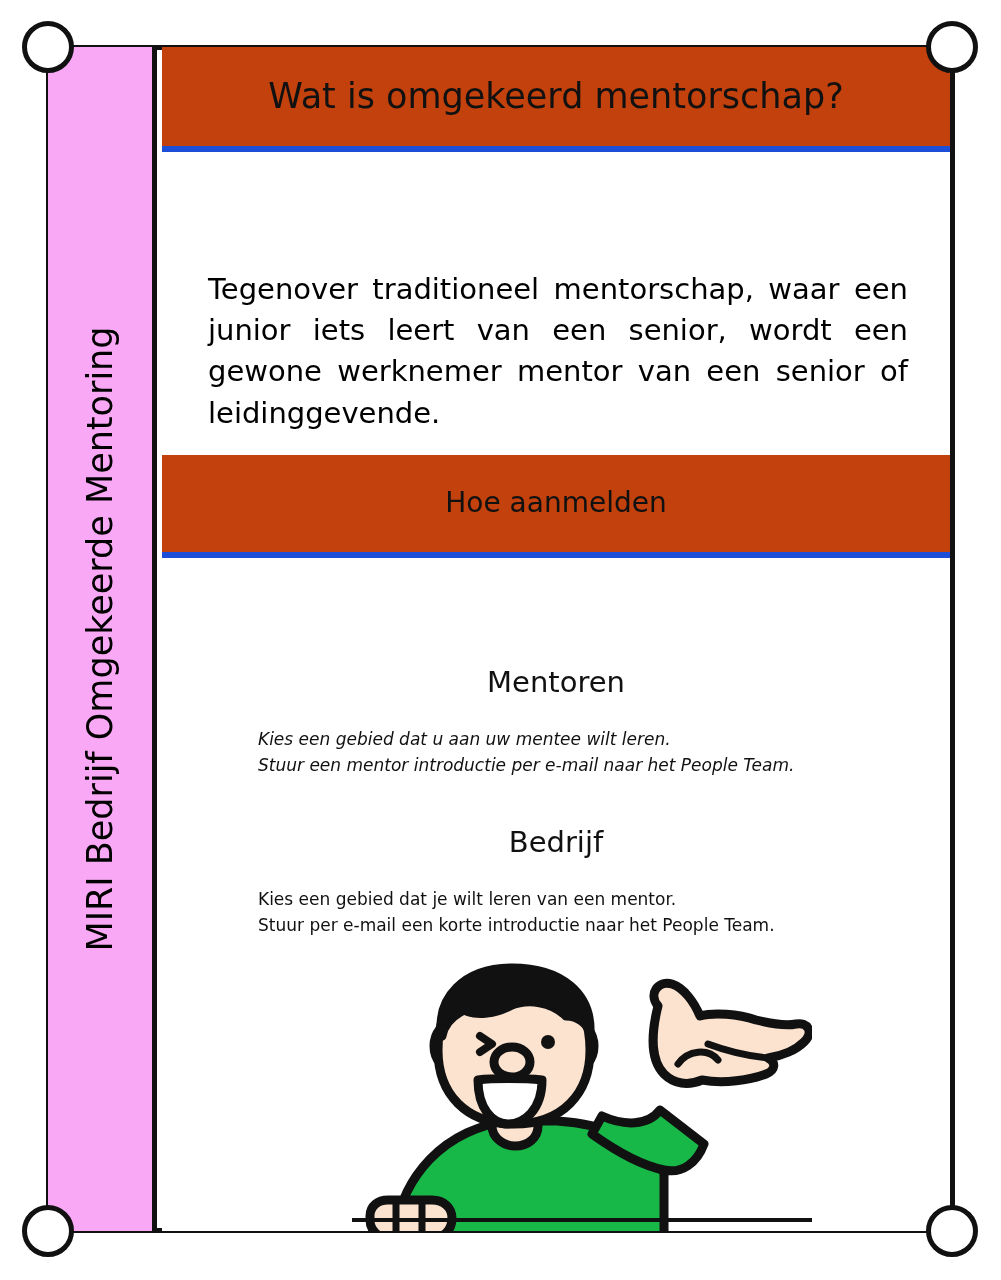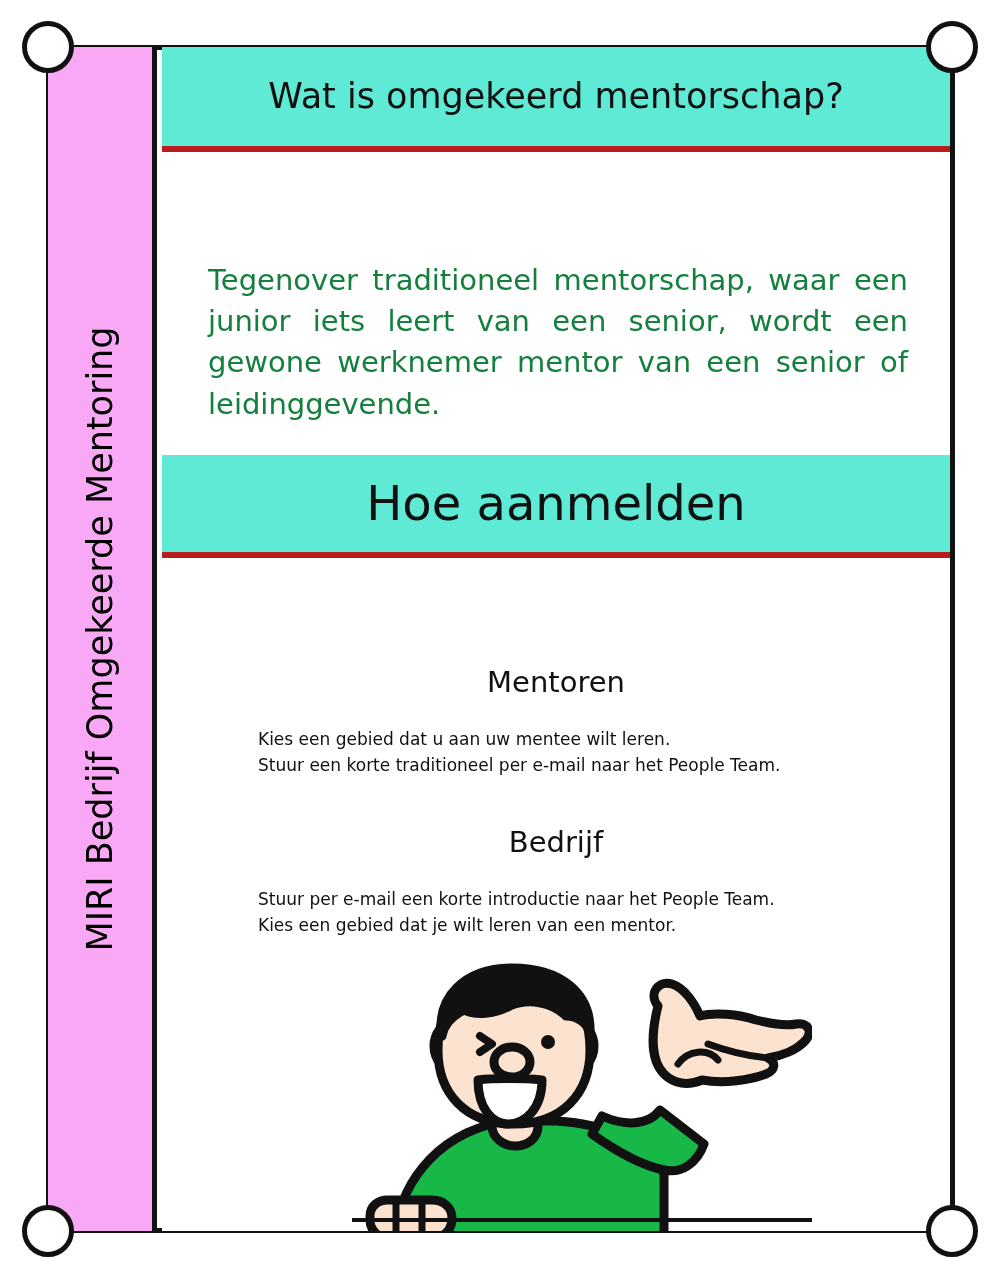--- a/index.html
+++ b/index.html
@@ -85,57 +85,57 @@
     height: 1184px;
     background: #ffffff;
     overflow: hidden;
   }
 
   
   .banner {
     position: absolute;
     left: 0;
     width: 788px;
-    background: #5eead4;
+    background: #c2410c;
     box-sizing: border-box;
-    border-bottom: 6px solid #b91c1c;
+    border-bottom: 6px solid #1d4ed8;
     display: flex;
     align-items: center;
     justify-content: center;
   }
   #banner-1 { top: 0px;   height: 105px; }
   #banner-2 { top: 408px; height: 103px; }
 
   .banner-text {
     font-size: 35px;
     font-weight: 400;
     color: #111111;
     text-align: center;
     line-height: 1.1;
   }
-  #banner-2 .banner-text { font-size: 48px; }
+  #banner-2 .banner-text { font-size: 28px; }
 
   
   #intro-block {
     position: absolute;
     left: 0;
     top: 105px;
     width: 788px;
     height: 303px;
     box-sizing: border-box;
   }
   #intro-text {
     position: absolute;
     left: 46px;
-    top: 79px;
+    top: 88px;
     width: 700px;
     font-size: 29px;
     line-height: 1.42;
     text-align: justify;
-    color: #15803d;
+    color: #000000;
   }
 
   
   #signup-block {
     position: absolute;
     left: 0;
     top: 511px;
     width: 788px;
     height: 671px;
   }
@@ -154,21 +154,21 @@
 
   .sub-body {
     position: absolute;
     left: 96px;
     width: 640px;
     font-size: 17px;
     line-height: 1.55;
     color: #111111;
     text-align: left;
   }
-  #body-mentoren { top: 168px; }
+  #body-mentoren { top: 168px; font-style: italic; }
   #body-mentees  { top: 328px; }
   .sub-body .line { display: block; }
 
   
   #illustration {
     position: absolute;
     left: 190px;
     top: 400px;
     width: 460px;
     height: 330px;
@@ -201,27 +201,27 @@
 
     <div class="banner" id="banner-2">
       <span class="banner-text">Hoe aanmelden</span>
     </div>
 
     <div id="signup-block">
 
       <div class="sub-head" id="subhead-mentoren">Mentoren</div>
       <div class="sub-body" id="body-mentoren">
         <span class="line">Kies een gebied dat u aan uw mentee wilt leren.</span>
-        <span class="line">Stuur een korte traditioneel per e-mail naar het People Team.</span>
+        <span class="line">Stuur een mentor introductie per e-mail naar het People Team.</span>
       </div>
 
       <div class="sub-head" id="subhead-mentees">Bedrijf</div>
       <div class="sub-body" id="body-mentees">
+        <span class="line">Kies een gebied dat je wilt leren van een mentor.</span>
         <span class="line">Stuur per e-mail een korte introductie naar het People Team.</span>
-        <span class="line">Kies een gebied dat je wilt leren van een mentor.</span>
       </div>
 
       <div id="illustration">
         <svg width="460" height="330" viewBox="0 0 460 330" xmlns="http://www.w3.org/2000/svg">
           <defs>
             <clipPath id="cutbottom">
               <rect x="-40" y="-40" width="560" height="330"></rect>
             </clipPath>
           </defs>
 

